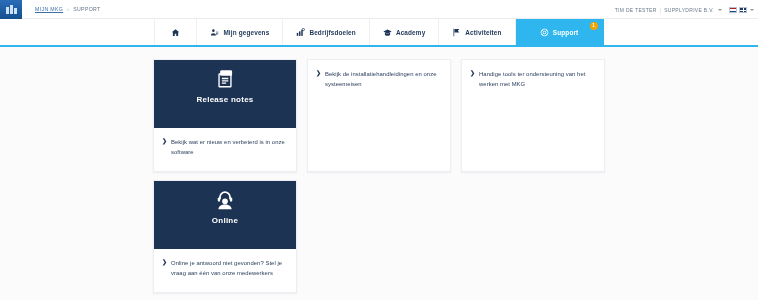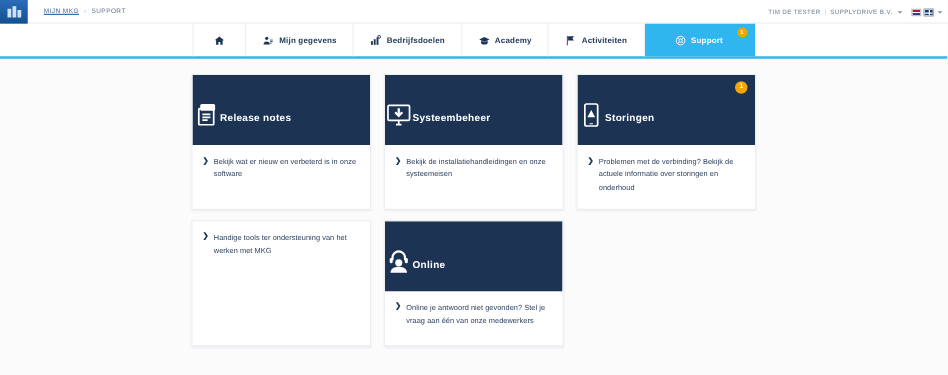--- a/index.html
+++ b/index.html
@@ -206,23 +206,23 @@
     background: #ffffff;
     border: 1px solid #eceff2;
     box-shadow: 0 1px 1.5px rgba(25,45,75,0.07);
     display: flex;
     flex-direction: column;
     overflow: hidden;
   }
 
   .card-head {
     background: #1c3354;
-    height: 56px;
-    display: flex;
-    flex-direction: row;
+    height: 68px;
+    display: flex;
+    flex-direction: column;
     align-items: center;
     justify-content: flex-start;
     padding-top: 8px;
     position: relative;
   }
 
   .card-icon {
     width: 22px;
     height: 22px;
     color: #ffffff;
@@ -402,53 +402,26 @@
         <div class="card-title">Release notes</div>
       </div>
       <div class="card-body">
         <span class="chev">❯</span>
         <div class="card-desc">Bekijk wat er nieuw en verbeterd is in onze software</div>
       </div>
     </div>
 
 
     <div class="card">
-      <div class="card-head">
-        <span class="card-icon">
-          <svg viewBox="0 0 24 24" fill="none" stroke="currentColor" stroke-width="1.5">
-            <rect x="2.6" y="3.6" width="18.8" height="13" rx="1"></rect>
-            <path d="M9.6 20.4h4.8M12 16.6v3.8"></path>
-            <path d="M12 6.2v6.4M8.9 9.6 12 12.8l3.1-3.2" stroke-width="2"></path>
-          </svg>
-        </span>
-        <div class="card-title">Systeembeheer</div>
-      </div>
       <div class="card-body">
         <span class="chev">❯</span>
         <div class="card-desc">Bekijk de installatiehandleidingen en onze systeemeisen</div>
       </div>
     </div>
 
-    <div class="card">
-      <div class="card-head">
-        <span class="card-badge">1</span>
-        <span class="card-icon">
-          <svg viewBox="0 0 24 24" fill="none" stroke="currentColor" stroke-width="1.5">
-            <rect x="6.4" y="2.4" width="11.2" height="19.2" rx="1.6"></rect>
-            <path d="M12 7.6 15.4 14H8.6z" fill="currentColor" stroke="none"></path>
-            <rect x="10.4" y="19.2" width="3.2" height="0.9" rx="0.45" fill="currentColor" stroke="none"></rect>
-          </svg>
-        </span>
-        <div class="card-title">Storingen</div>
-      </div>
-      <div class="card-body">
-        <span class="chev">❯</span>
-        <div class="card-desc">Problemen met de verbinding? Bekijk de actuele informatie over storingen en onderhoud</div>
-      </div>
-    </div>
 
     <div class="card">
       <div class="card-body">
         <span class="chev">❯</span>
         <div class="card-desc">Handige tools ter ondersteuning van het werken met MKG</div>
       </div>
     </div>
 
     <div class="card">
       <div class="card-head">

